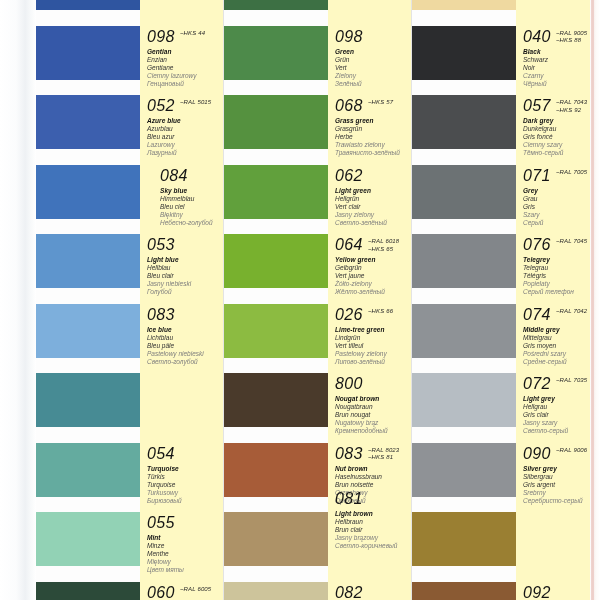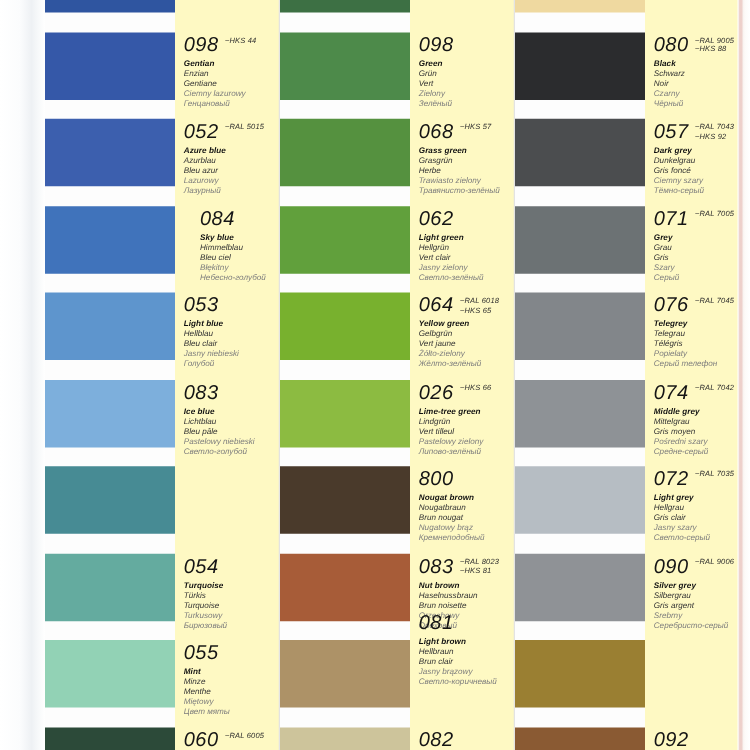--- a/index.html
+++ b/index.html
@@ -307,21 +307,21 @@
           <div class="swatch" title="076" style="top: 234px; height: 54px; background: rgb(130, 134, 138);"></div>
           <div class="swatch" title="074" style="top: 303.5px; height: 54px; background: rgb(142, 146, 150);"></div>
           <div class="swatch" title="072" style="top: 373px; height: 54px; background: rgb(182, 189, 195);"></div>
           <div class="swatch" title="090" style="top: 442.5px; height: 54px; background: rgb(143, 146, 150);"></div>
           <div class="swatch" title="091" style="top: 512px; height: 54px; background: rgb(154, 127, 50);"></div>
           <div class="swatch" title="092" style="top: 581.5px; height: 54px; background: rgb(138, 90, 51);"></div>
         </div>
         <div class="col-labels" style="left: 104px; width: 84px;">
           <div class="entry" style="top: 27.5px;">
             <div class="code-row">
-              <div class="code">080</div>
+              <div class="code">040</div>
               <div class="refs">
                 <div class="ref">~RAL 9005</div>
                 <div class="ref">~HKS 88</div>
               </div>
             </div>
             <div class="nm en">Black</div>
             <div class="nm de">Schwarz</div>
             <div class="nm fr">Noir</div>
             <div class="nm pl">Czarny</div>
             <div class="nm ru">Чёрный</div>

